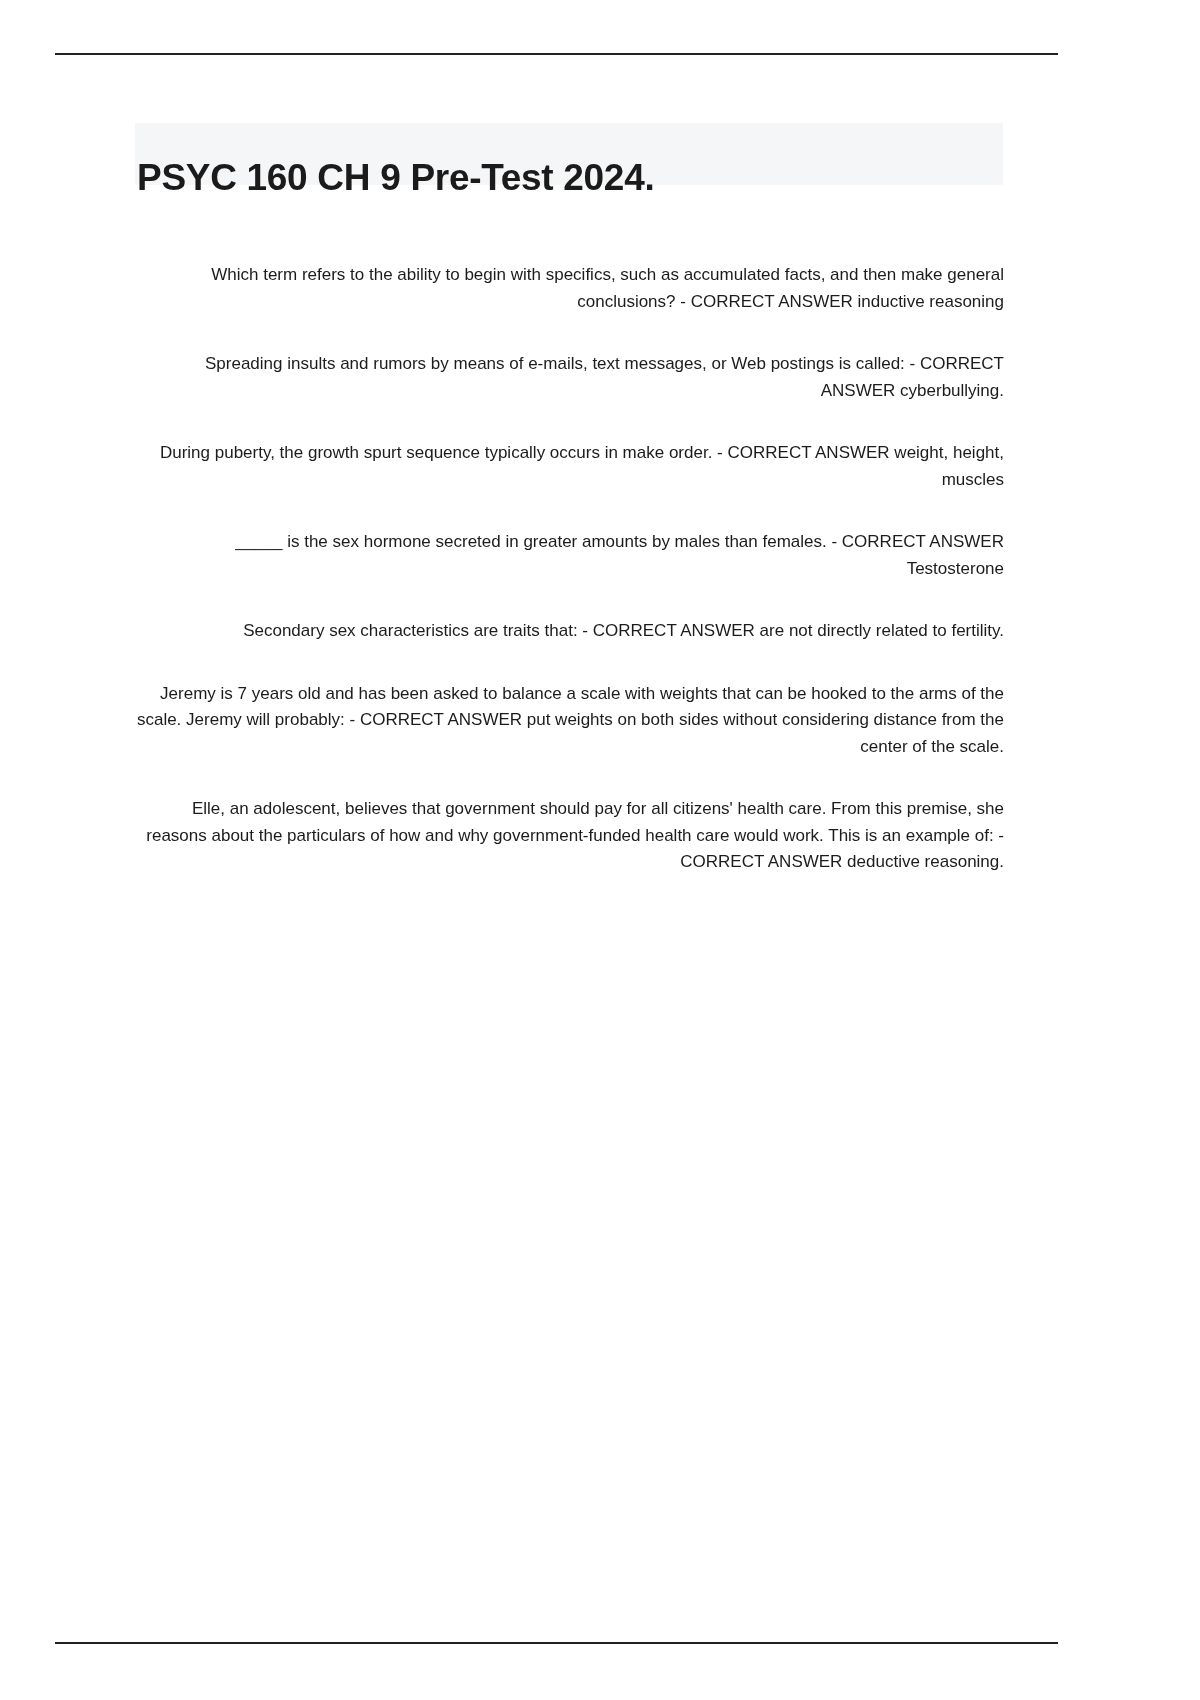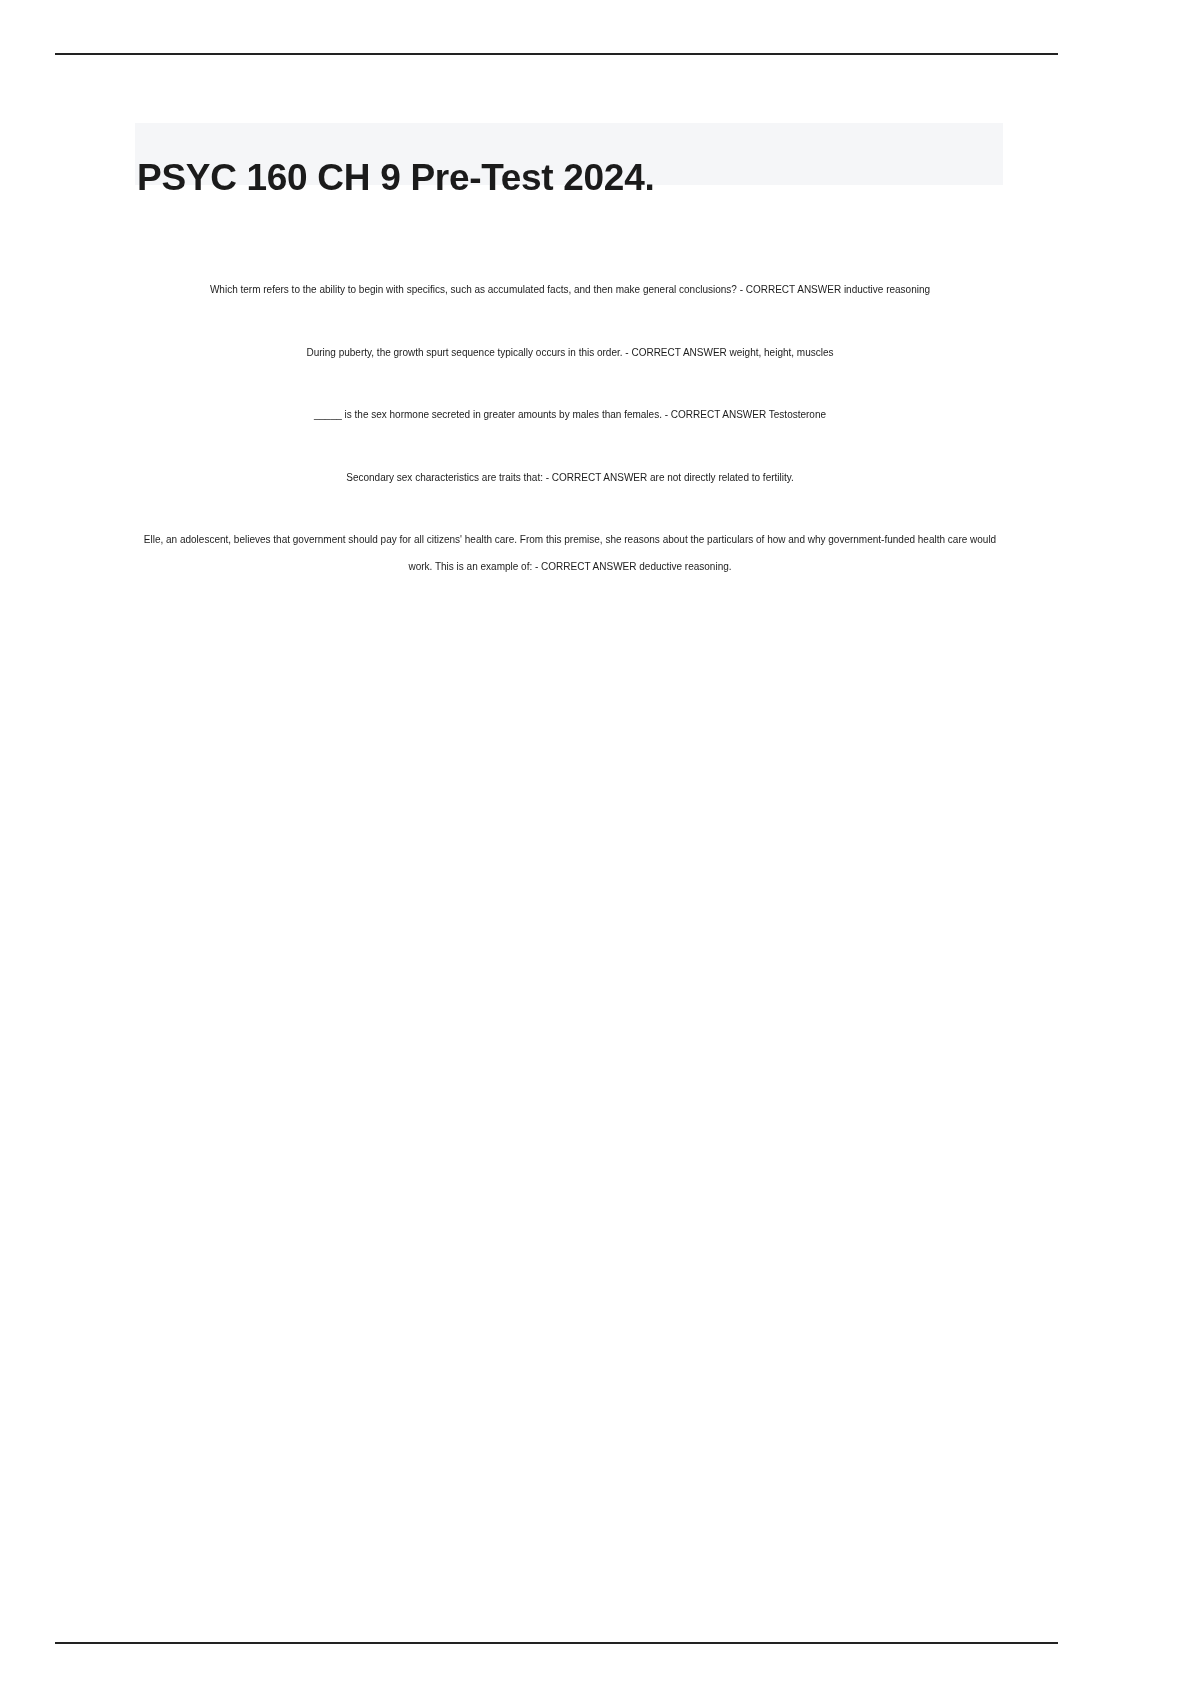--- a/index.html
+++ b/index.html
@@ -54,42 +54,44 @@
     font-family: "Liberation Sans", sans-serif;
   }
 
   .content {
     position: absolute;
     left: 136px;
     top: 262px;
     width: 868px;
   }
   .qa {
-    font-size: 10px;
+    font-size: 17px;
     line-height: 26.5px;
     color: #1c1c1c;
-    margin: 15px 0 36px 0;
+    margin: 0 0 36px 0;
     font-family: "Liberation Sans", sans-serif;
-    text-align: center;
+    text-align: right;
   }
   .qa:last-child { margin-bottom: 0; }
 </style>
 </head>
 <body>
 
 <div class="page">
 
   <div class="rule rule-top"></div>
 
   <div class="title-band"></div>
   <h1 class="doc-title">PSYC 160 CH 9 Pre-Test 2024.</h1>
 
   <div class="content">
     <p class="qa">Which term refers to the ability to begin with specifics, such as accumulated facts, and then make general conclusions? - CORRECT ANSWER inductive reasoning</p>
-    <p class="qa">During puberty, the growth spurt sequence typically occurs in this order. - CORRECT ANSWER weight, height, muscles</p>
+    <p class="qa">Spreading insults and rumors by means of e-mails, text messages, or Web postings is called: - CORRECT ANSWER cyberbullying.</p>
+    <p class="qa">During puberty, the growth spurt sequence typically occurs in make order. - CORRECT ANSWER weight, height, muscles</p>
     <p class="qa">_____ is the sex hormone secreted in greater amounts by males than females. - CORRECT ANSWER Testosterone</p>
     <p class="qa">Secondary sex characteristics are traits that: - CORRECT ANSWER are not directly related to fertility.</p>
+    <p class="qa">Jeremy is 7 years old and has been asked to balance a scale with weights that can be hooked to the arms of the scale. Jeremy will probably: - CORRECT ANSWER put weights on both sides without considering distance from the center of the scale.</p>
     <p class="qa">Elle, an adolescent, believes that government should pay for all citizens' health care. From this premise, she reasons about the particulars of how and why government-funded health care would work. This is an example of: - CORRECT ANSWER deductive reasoning.</p>
   </div>
 
   <div class="rule rule-bottom"></div>
 
 </div>
 
 </body></html>

